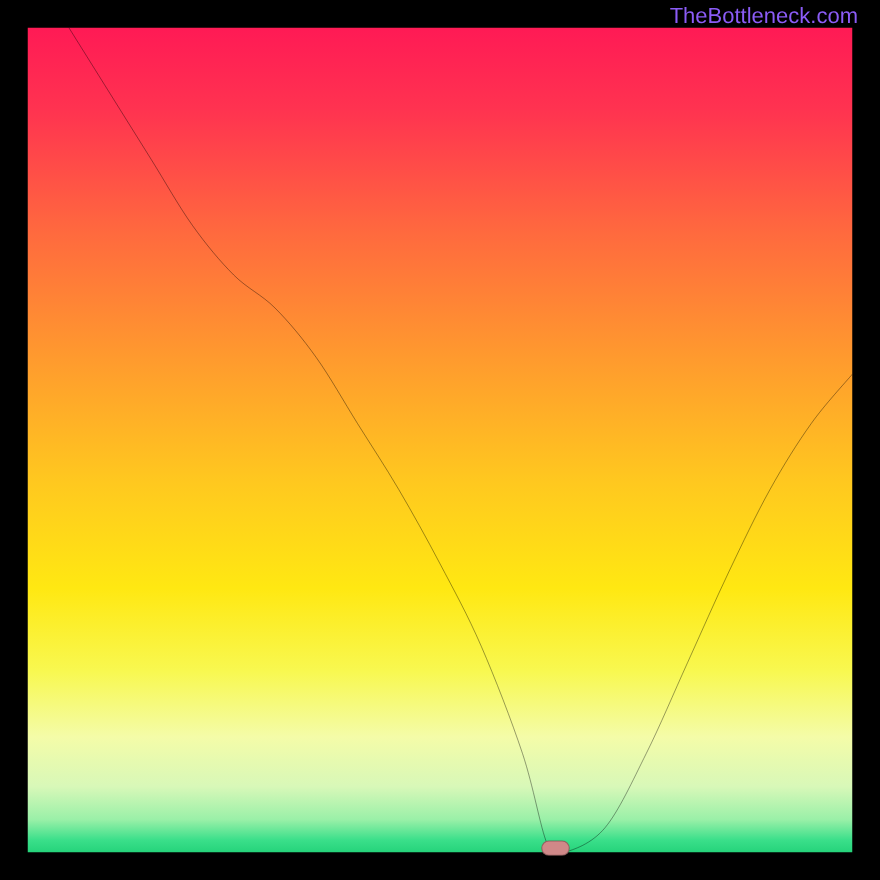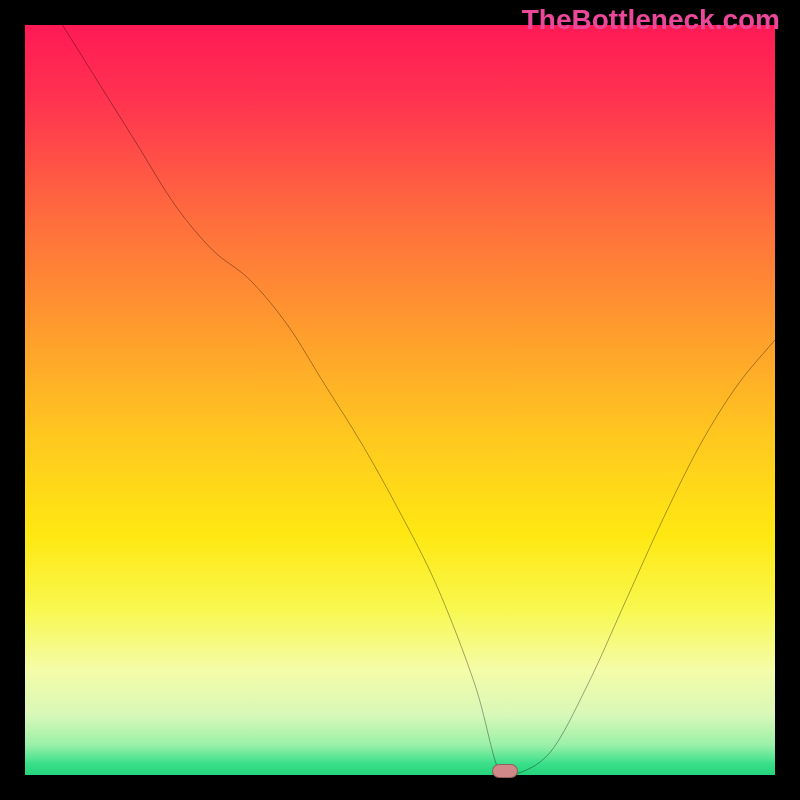--- a/index.html
+++ b/index.html
@@ -8,24 +8,23 @@
     height: 800px;
     background: #000;
     font-family: Arial, sans-serif;
     position: relative;
     overflow: hidden;
   }
   .watermark {
     position: absolute;
     top: 4px;
     right: 20px;
-    color: #ec4899;
-    font-size: 28px;
+    color: #8b5cf6;
+    font-size: 20px;
     z-index: 10;
-    font-weight: bold;
   }
   .plot-area {
     position: absolute;
     left: 25px;
     top: 25px;
     width: 750px;
     height: 750px;
   }
   .gradient-bg {
     position: absolute;

